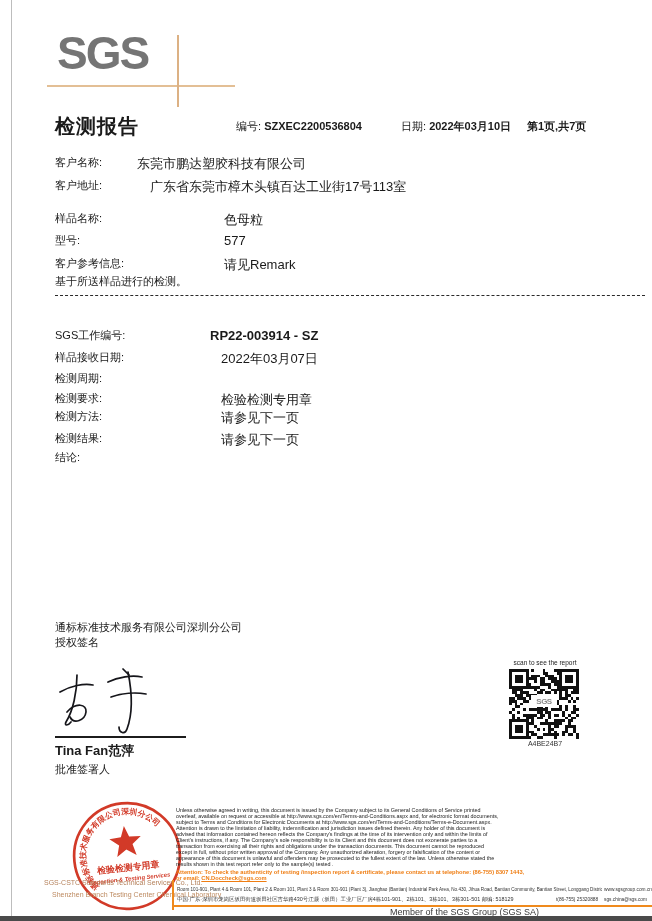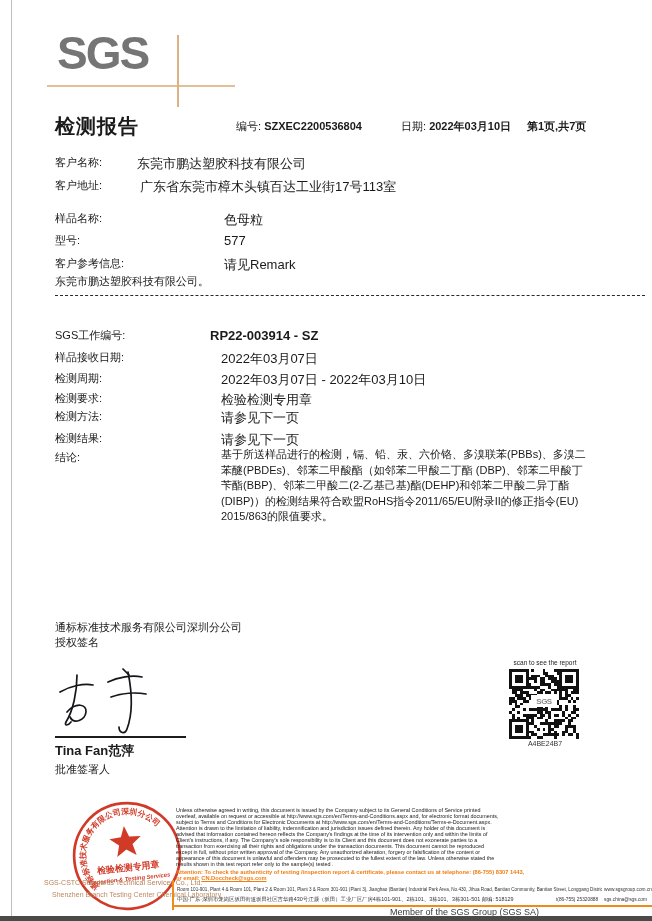--- a/index.html
+++ b/index.html
@@ -58,47 +58,45 @@
   <div class="abs logo-vline"></div>
 
   <div class="abs title">检测报告</div>
   <div class="abs hmeta" style="left:236px;"><span>编号:</span> <b>SZXEC2200536804</b></div>
   <div class="abs hmeta" style="left:401px;"><span>日期:</span> <b>2022年03月10日</b></div>
   <div class="abs hmeta" style="left:527px;font-weight:700;">第1页,共7页</div>
 
   <div class="abs row-label" style="top:155px;">客户名称:</div>
   <div class="abs row-value" style="left:137px;top:155px;">东莞市鹏达塑胶科技有限公司</div>
   <div class="abs row-label" style="top:178px;">客户地址:</div>
-  <div class="abs row-value" style="left:140px;top:178px;">广东省东莞市樟木头镇百达工业街17号113室</div>
+  <div class="abs row-value" style="left:150px;top:178px;">广东省东莞市樟木头镇百达工业街17号113室</div>
 
   <div class="abs row-label" style="top:211px;">样品名称:</div>
   <div class="abs row-value" style="left:224px;top:211px;">色母粒</div>
   <div class="abs row-label" style="top:233px;">型号:</div>
   <div class="abs row-value" style="left:224px;top:233px;">577</div>
   <div class="abs row-label" style="top:256px;">客户参考信息:</div>
   <div class="abs row-value" style="left:224px;top:256px;">请见Remark</div>
-  <div class="abs row-label" style="top:274px;">东莞市鹏达塑胶科技有限公司。</div>
+  <div class="abs row-label" style="top:274px;">基于所送样品进行的检测。</div>
 
   <div class="abs dashed-sep"></div>
 
   <div class="abs row-label" style="top:328px;">SGS工作编号:</div>
   <div class="abs row-value" style="left:210px;top:328px;font-weight:bold;">RP22-003914 - SZ</div>
   <div class="abs row-label" style="top:350px;text-align:right;">样品接收日期:</div>
   <div class="abs row-value" style="left:221px;top:350px;">2022年03月07日</div>
   <div class="abs row-label" style="top:371px;">检测周期:</div>
-  <div class="abs row-value" style="left:221px;top:371px;">2022年03月07日 - 2022年03月10日</div>
   <div class="abs row-label" style="top:391px;">检测要求:</div>
   <div class="abs row-value" style="left:221px;top:391px;">检验检测专用章</div>
   <div class="abs row-label" style="top:409px;">检测方法:</div>
   <div class="abs row-value" style="left:221px;top:409px;">请参见下一页</div>
   <div class="abs row-label" style="top:431px;">检测结果:</div>
   <div class="abs row-value" style="left:221px;top:431px;">请参见下一页</div>
 
   <div class="abs row-label" style="top:450px;">结论:</div>
-  <div class="abs conclusion">基于所送样品进行的检测，镉、铅、汞、六价铬、多溴联苯(PBBs)、多溴二苯醚(PBDEs)、邻苯二甲酸酯（如邻苯二甲酸二丁酯 (DBP)、邻苯二甲酸丁苄酯(BBP)、邻苯二甲酸二(2-乙基己基)酯(DEHP)和邻苯二甲酸二异丁酯(DIBP)）的检测结果符合欧盟RoHS指令2011/65/EU附录II的修正指令(EU) 2015/863的限值要求。</div>
 
   <div class="abs row-label" style="top:620px;">通标标准技术服务有限公司深圳分公司</div>
   <div class="abs row-label" style="top:635px;">授权签名</div>
 
   <svg class="abs sig-svg" width="120" height="72" viewBox="0 0 120 72">
     <g fill="none" stroke="#15151a" stroke-width="1.7" stroke-linecap="round">
       <path d="M4,26 C14,20 28,17 37,19"></path>
       <path d="M21,9 C21,26 17,45 10,56 C8,60 12,60 15,56"></path>
       <path d="M11,46 C20,36 31,38 30,46 C29,54 18,59 14,51"></path>
       <path d="M52,16 C62,11 76,9 86,11"></path>

